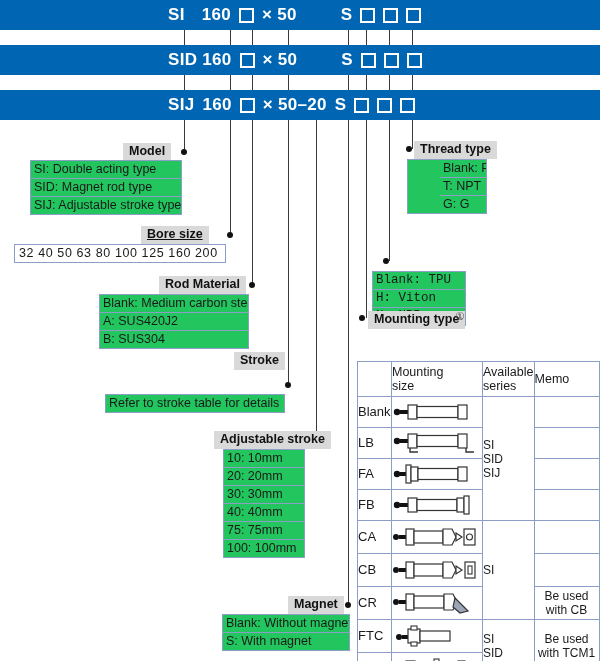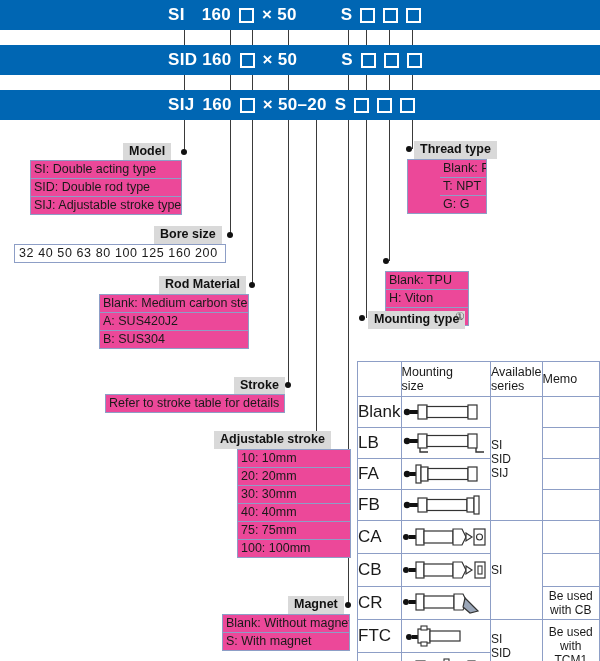--- a/index.html
+++ b/index.html
@@ -81,21 +81,21 @@
     padding: 1px 6px 2px 6px;
     white-space: nowrap;
     line-height: 15px;
   }
 
   
   .vbox {
     position: absolute;
     border: 1px solid #8d9ec6;
     box-sizing: border-box;
-    background: #ec4899;
+    background: #22c55e;
   }
   .vbox .row {
     border-bottom: 1px solid #8d9ec6;
     font-size: 12.5px;
     line-height: 17px;
     height: 17px;
     padding: 0 3px;
     white-space: nowrap;
     overflow: hidden;
   }
@@ -120,21 +120,21 @@
     border-collapse: collapse;
     background: #fff;
     font-size: 12px;
   }
   #mount-table td {
     border: 1px solid #8d9ec6;
     padding: 0;
     vertical-align: middle;
     line-height: 14px;
   }
-  td.c-code  { width: 33px; text-align: left; padding-left: 4px; font-size: 17px;}
+  td.c-code  { width: 33px; text-align: left; padding-left: 4px; font-size: 13px;}
   td.c-pic   { width: 90px; text-align: left; padding-left: 4px; }
   td.c-ser   { width: 46px; text-align: left; padding-left: 4px; vertical-align: top; padding-top: 3px;}
   td.c-memo  { width: 64px; text-align: center; padding-left: 4px; vertical-align: top; padding-top: 3px;}
   td.hdr     { height: 34px; vertical-align: top; padding-top: 2px; padding-left: 4px; font-size: 12.5px; }
   td.hdr.center { text-align: left; vertical-align: middle; padding-top: 0; }
   .ser-line { display:block; }
 
   .circ1 {
     position: absolute;
     font-size: 11px;
@@ -242,41 +242,41 @@
   <div class="dot" style="left:285px; top:382px;"></div>
   <div class="dot" style="left:313px; top:437px;"></div>
   <div class="dot" style="left:345px; top:602px;"></div>
   <div class="dot" style="left:359px; top:315px;"></div>
   <div class="dot" style="left:383px; top:258px;"></div>
   <div class="dot" style="left:406px; top:146px;"></div>
 
   <div class="seclabel" style="left:123px; top:143px;">Model</div>
   <div class="vbox" style="left:30px; top:160px; width:152px;">
     <div class="row">SI: Double acting type</div>
-    <div class="row">SID: Double rod type</div>
+    <div class="row">SID: Magnet rod type</div>
     <div class="row">SIJ: Adjustable stroke type</div>
   </div>
 
-  <div class="seclabel" style="left:154px; top:226px;">Bore size</div>
+  <div class="seclabel" style="left:141px; top:226px;text-decoration:underline;">Bore size</div>
   <div class="borebox" style="left:14px; top:244px; width:212px;">32  40  50  63  80  100  125 160 200</div>
 
   <div class="seclabel" style="left:159px; top:276px;">Rod Material</div>
   <div class="vbox" style="left:99px; top:294px; width:150px;">
     <div class="row">Blank: Medium carbon steel</div>
     <div class="row">A: SUS420J2</div>
     <div class="row">B: SUS304</div>
   </div>
 
-  <div class="seclabel" style="left:234px; top:377px;">Stroke</div>
+  <div class="seclabel" style="left:234px; top:352px;">Stroke</div>
   <div class="vbox" style="left:105px; top:394px; width:180px;">
     <div class="row">Refer to stroke table for details</div>
   </div>
 
   <div class="seclabel" style="left:214px; top:431px;">Adjustable stroke</div>
-  <div class="vbox" style="left:237px; top:449px; width:114px;">
+  <div class="vbox" style="left:223px; top:449px; width:82px;">
     <div class="row">10: 10mm</div>
     <div class="row">20: 20mm</div>
     <div class="row">30: 30mm</div>
     <div class="row">40: 40mm</div>
     <div class="row">75: 75mm</div>
     <div class="row">100: 100mm</div>
   </div>
 
   <div class="seclabel" style="left:288px; top:596px;">Magnet</div>
   <div class="vbox" style="left:222px; top:614px; width:128px;">
@@ -284,21 +284,21 @@
     <div class="row">S: With magnet</div>
   </div>
 
   <div class="seclabel" style="left:414px; top:141px;">Thread type</div>
   <div class="vbox" style="left:407px; top:159px; width:80px;padding-left:32px;">
     <div class="row">Blank: PT</div>
     <div class="row">T: NPT</div>
     <div class="row">G: G</div>
   </div>
 
-  <div class="vbox" style="left:385px; top:271px; width:84px;">
+  <div class="vbox" style="left:372px; top:271px; width:94px;font-family:Liberation Mono, monospace;">
     <div class="row">Blank: TPU</div>
     <div class="row">H: Viton</div>
     <div class="row">N: NBR</div>
   </div>
 
   <div class="seclabel" style="left:368px; top:311px;">Mounting type</div>
   <div class="circ1" style="left:455px; top:310px;">①</div>
 
   <table id="mount-table" style="left:357px; top:329px;margin-top:32px;">
     <tbody>

